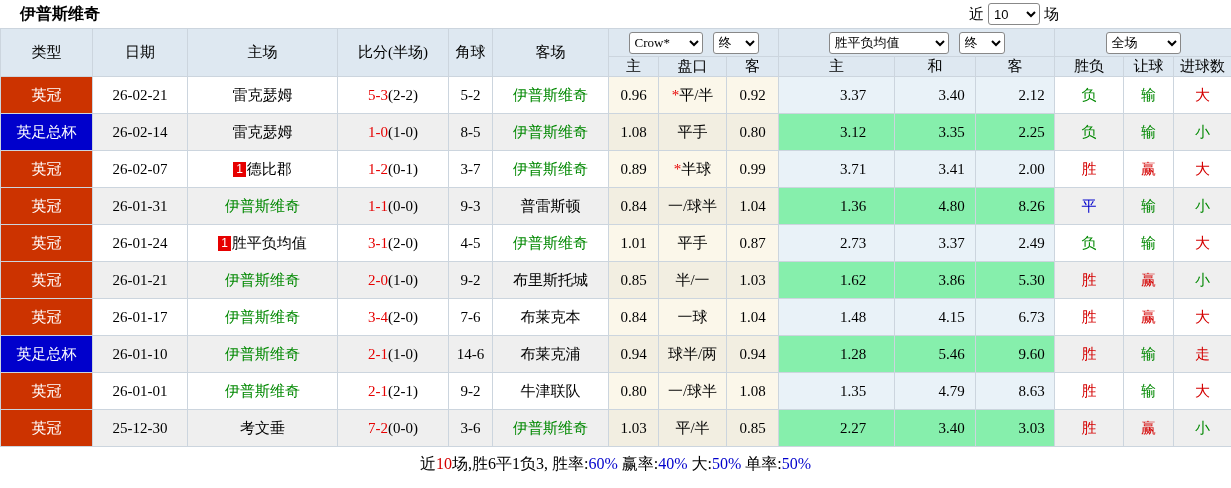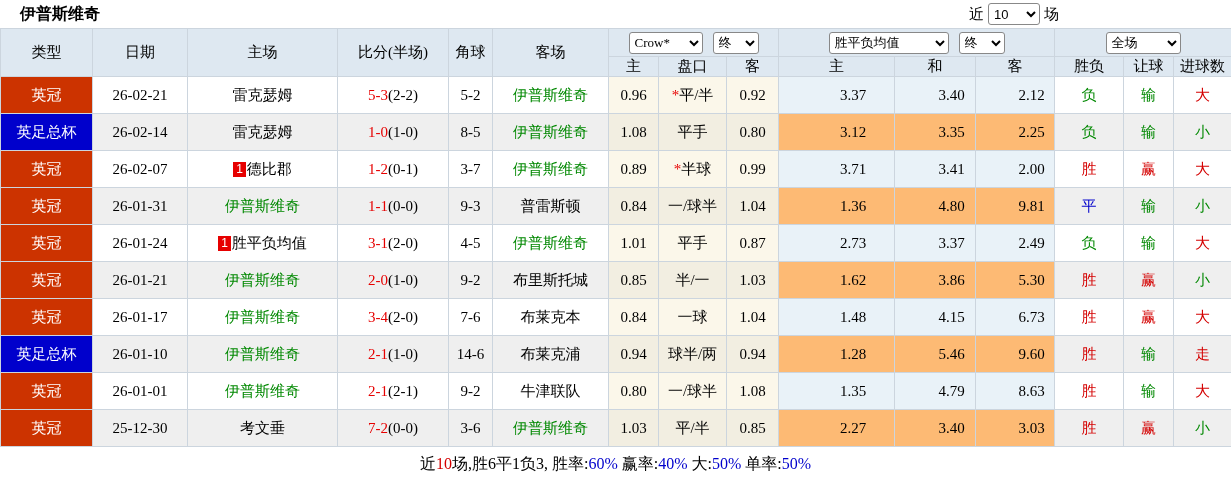--- a/index.html
+++ b/index.html
@@ -31,21 +31,21 @@
   tbody td { height: 37px; font-size: 15px; background: #fff; }
   tbody tr.even td { background: #efefef; }
   td.type { color: #fff; font-size: 15px; }
   td.type-red { background: #cc3300; }
   td.type-blue { background: #0000cc; }
   tbody tr.even td.type-red { background: #cc3300; }
   tbody tr.even td.type-blue { background: #0000cc; }
   td.hc { background: #fbf7ea; }
   tbody tr.even td.hc { background: #f2eee1; }
   td.avg { background: #e9f2f8; padding-left: 33px; }
-  tbody tr.even td.avg { background: #fdba74; }
+  tbody tr.even td.avg { background: #86efac; }
   .team-green { color: #008800; }
   .score-ft { color: #e60000; }
   .star { color: #e60000; }
   .rank-badge {
     display: inline-block; background: #e60000; color: #fff;
     font-family: "Liberation Sans", sans-serif; font-size: 12px; line-height: 15px;
     padding: 0 3px; margin-right: 1px; vertical-align: 1px;
   }
   .summary {
     height: 34px; display: flex; align-items: center; justify-content: center;
@@ -171,21 +171,21 @@
         <td>26-01-31</td>
         <td><span class="team-green">伊普斯维奇</span></td>
         <td><span class="score-ft">1-1</span><span>(0-0)</span></td>
         <td>9-3</td>
         <td><span>普雷斯顿</span></td>
         <td class="hc">0.84</td>
         <td class="hc">一/球半</td>
         <td class="hc">1.04</td>
         <td class="avg">1.36</td>
         <td class="avg">4.80</td>
-        <td class="avg">9.81</td>
+        <td class="avg">8.26</td>
         <td class="res" style="color: rgb(0, 0, 204);">平</td>
         <td class="res" style="color: rgb(0, 136, 0);">输</td>
         <td class="res" style="color: rgb(0, 136, 0);">小</td>
       </tr>
       <tr class="odd">
         <td class="type type-red">英冠</td>
         <td>26-01-24</td>
         <td><span class="rank-badge">1</span><span>胜平负均值</span></td>
         <td><span class="score-ft">3-1</span><span>(2-0)</span></td>
         <td>4-5</td>

